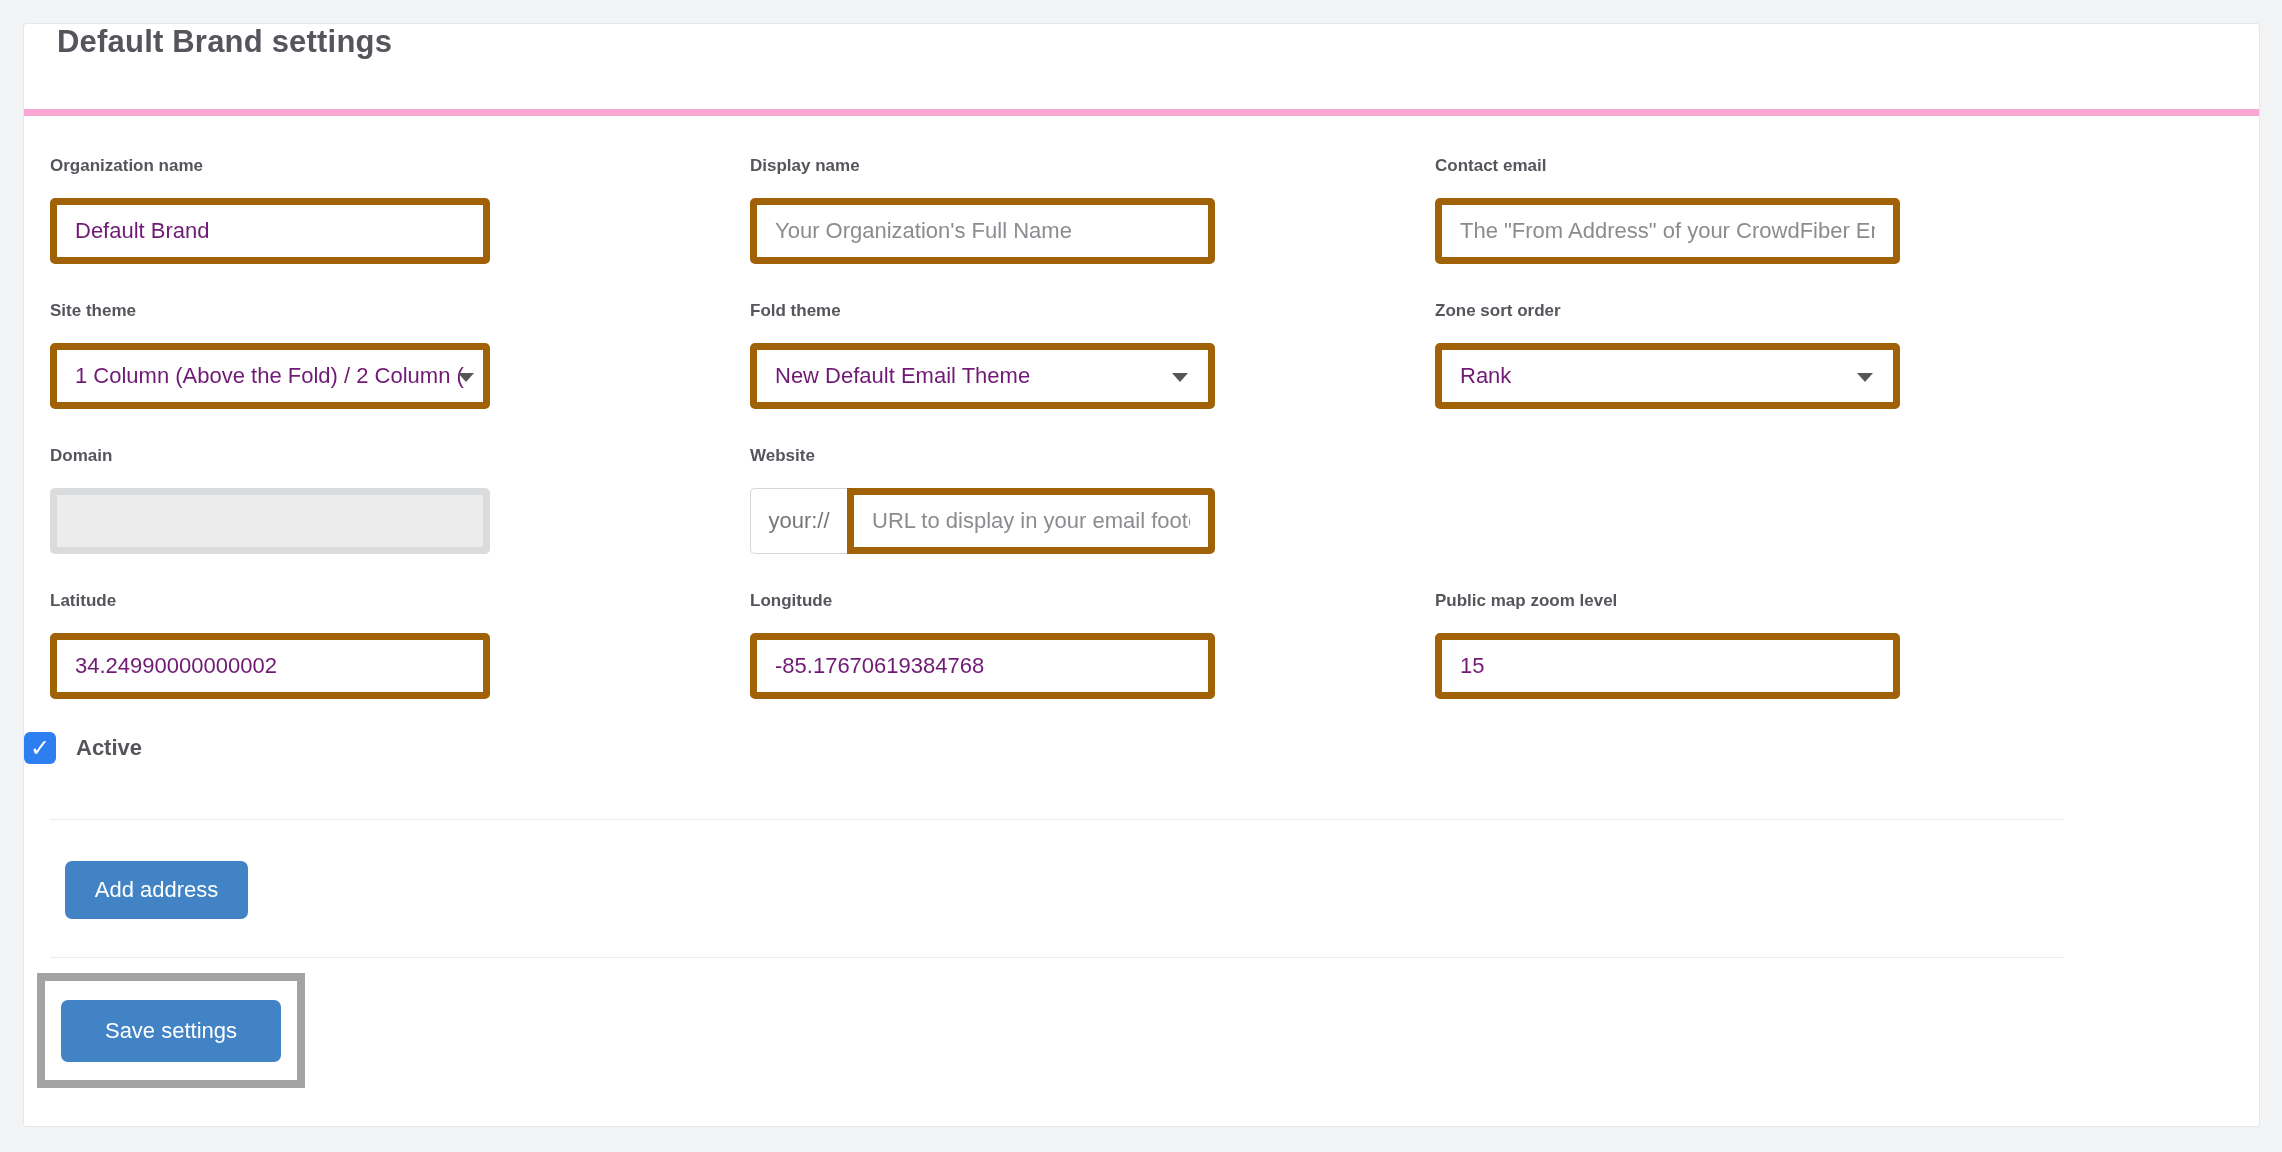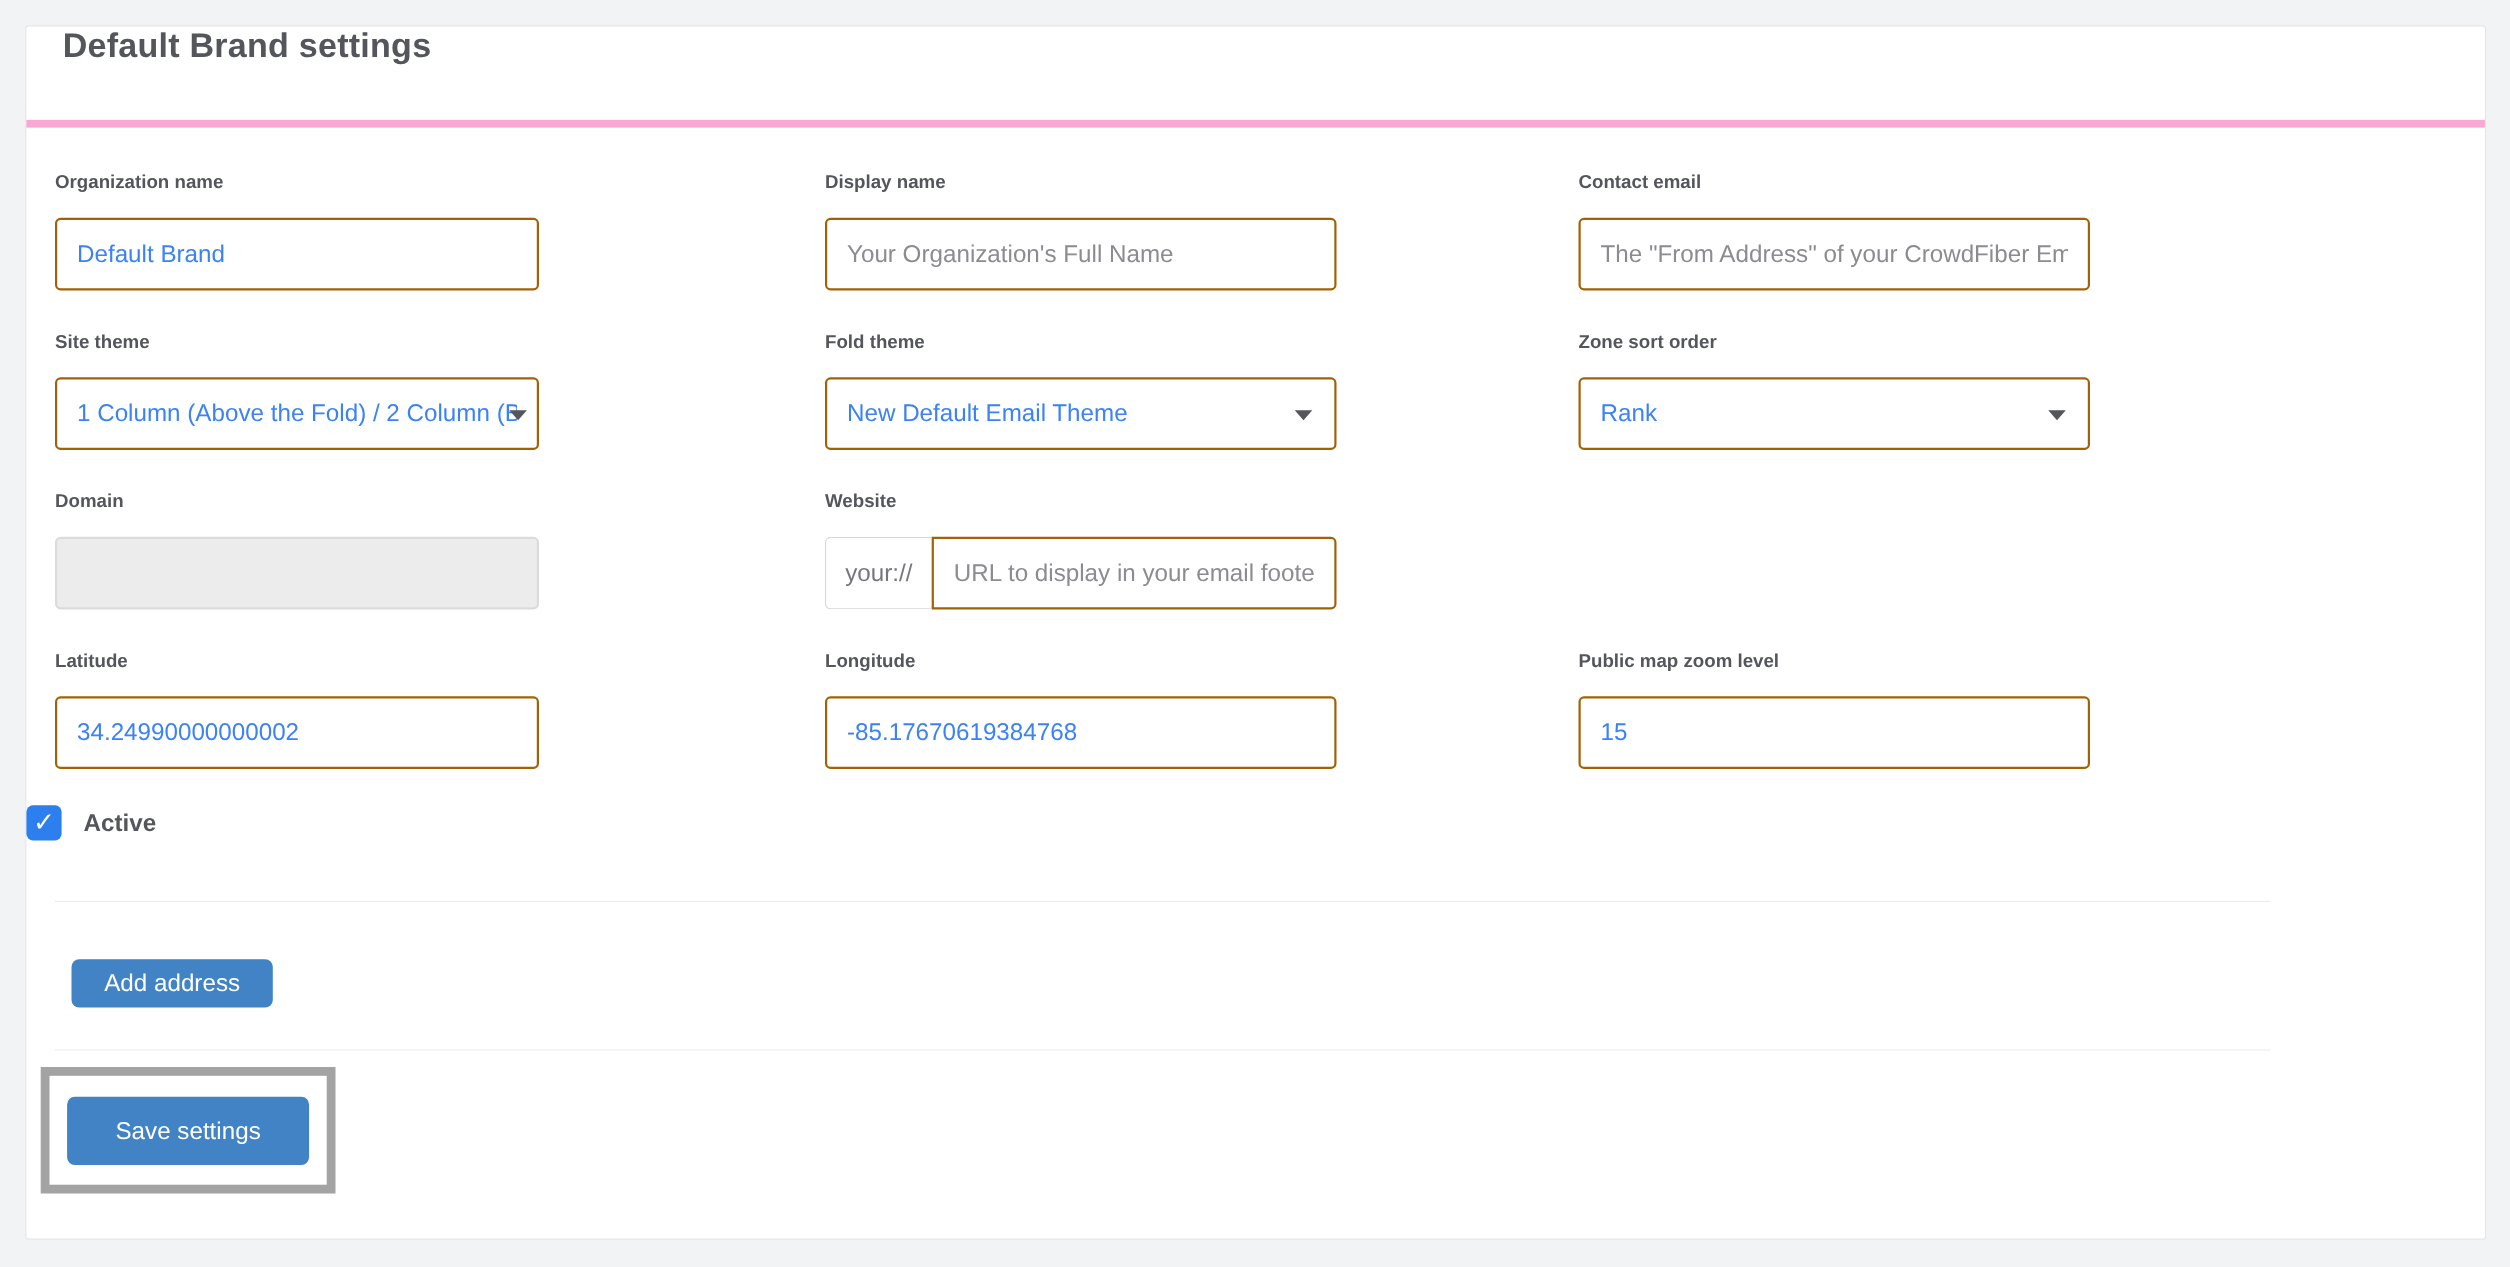--- a/index.html
+++ b/index.html
@@ -34,24 +34,24 @@
   .c2 { width:465px; margin-left:260px; }
   .c3 { width:465px; margin-left:220px; }
 
   .field-label {
     display:block;
     font-size:17px; font-weight:700; color:#54565c;
     line-height:28px; margin-bottom:18px;
   }
   .control {
     width:100%; height:66px;
-    border:2px solid #a16207; border-radius:5px;
+    border:7px solid #a16207; border-radius:5px;
     background:#fff;
     font-family:"Liberation Sans","DejaVu Sans",sans-serif;
-    font-size:22px; color:#3b82f6;
+    font-size:22px; color:#701a75;
     padding:0 18px;
     outline:none;
     display:block;
   }
   input.control::placeholder { color:#8b8c90; opacity:1; }
   .control:disabled, .control.disabled {
     background:#ececec; border-color:#dadbdd;
   }
 
   .select {
@@ -115,21 +115,21 @@
   .divider-2 { margin-top:38px; }
 
   .btn {
     display:inline-flex; align-items:center; justify-content:center;
     background:#4183c4; color:#ffffff;
     border:none; border-radius:7px;
     font-family:"Liberation Sans","DejaVu Sans",sans-serif;
     font-size:22px;
     cursor:pointer;
   }
-  .btn-add { width:183px; height:44px; margin-left:41px; margin-top:52px; }
+  .btn-add { width:183px; height:58px; margin-left:41px; margin-top:41px; }
   .btn-save { width:220px; height:62px; }
 
   .highlight-box {
     display:inline-block;
     margin-left:13px; margin-top:15px;
     border:8px solid #a3a3a3;
     padding:19px 16px 18px 16px;
     background:#fff;
   }
 </style>

